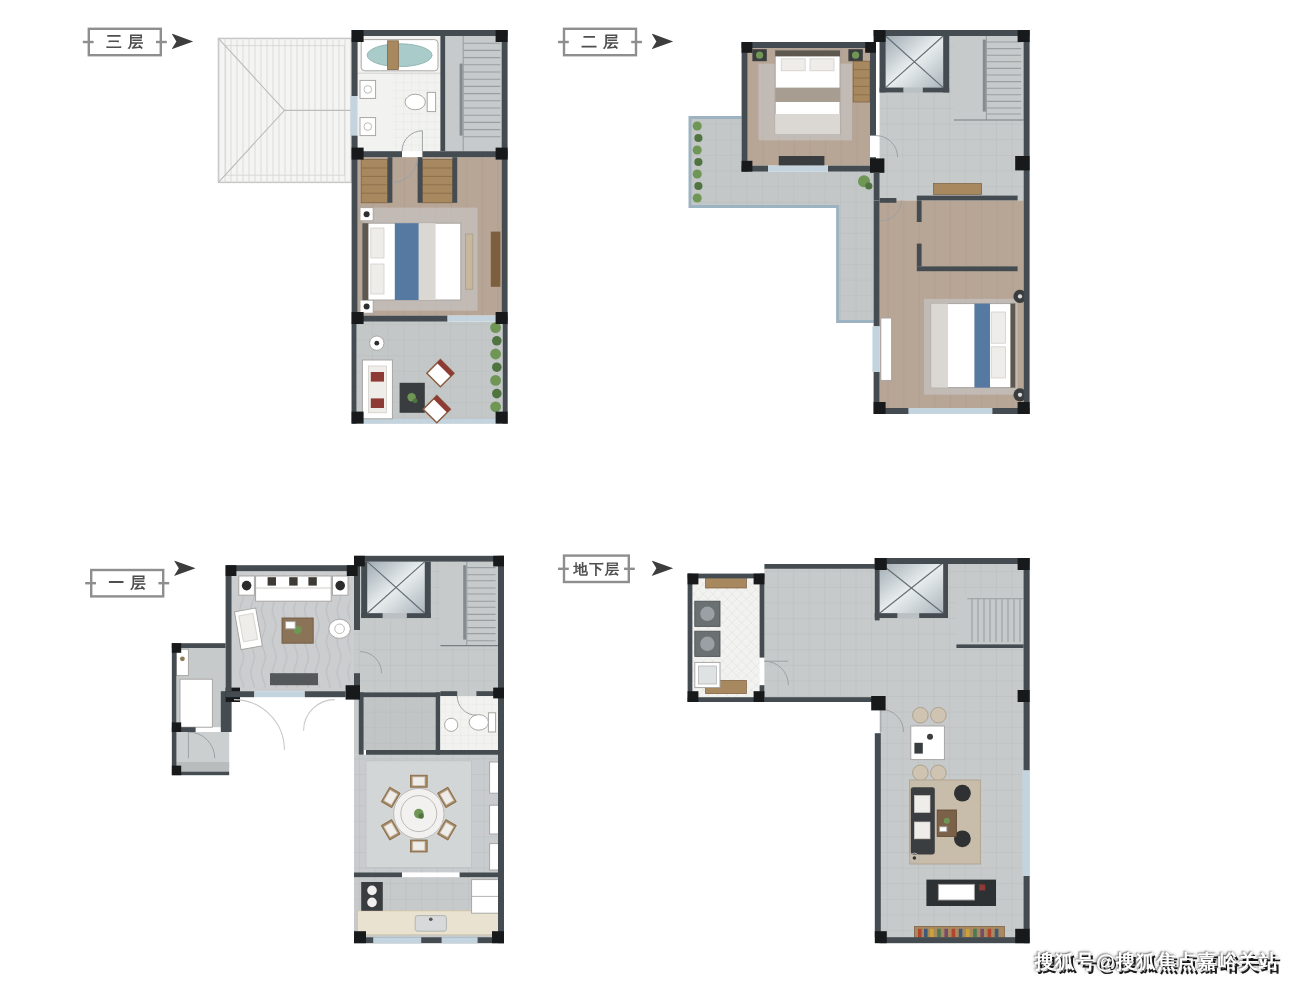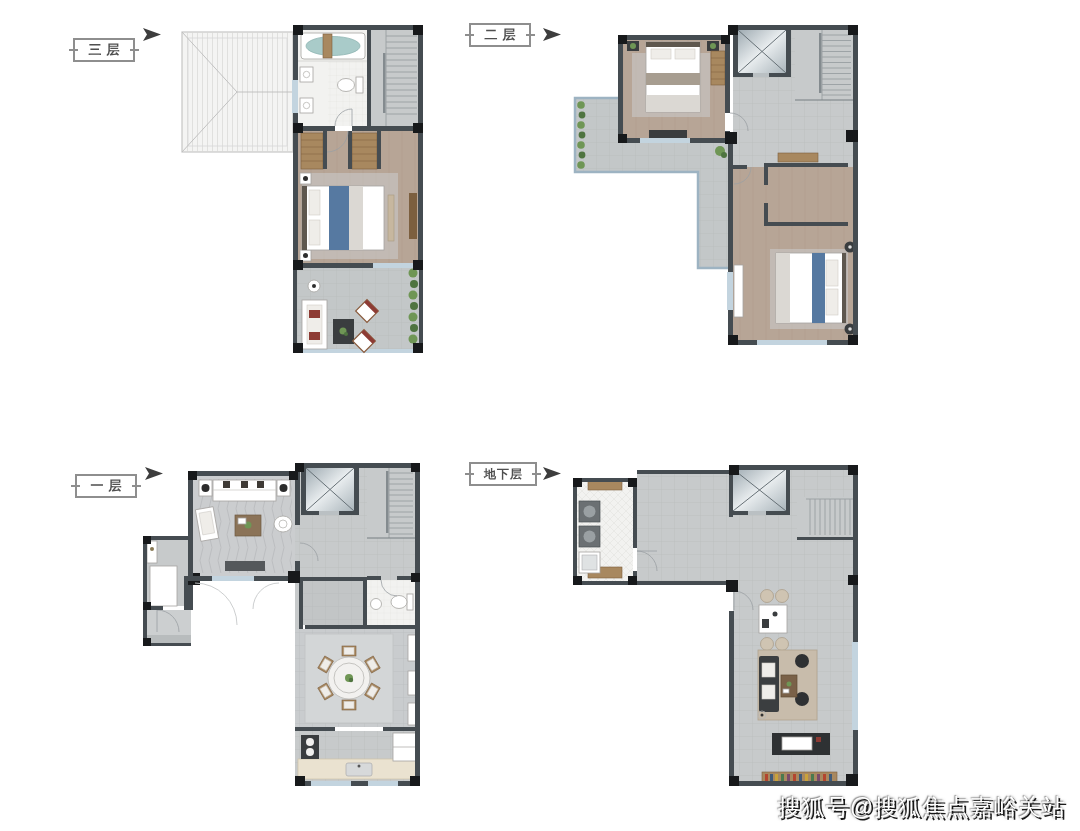--- a/index.html
+++ b/index.html
@@ -1,25 +1,25 @@
 <!DOCTYPE html>
 <html style="--wall: #454c51; --corner: #17191b; --tile: #c7cacb; --terrace: #c3c7c8; --wood: #b7a596; --wood-furn: #a8885f; --wood-furn-dark: #7c5f3f; --bath-floor: #f2f2f0; --bath-water: #a9cbc9; --glass: #c3d4df; --glass-frame: #9db3c2; --roof: #f4f4f3; --accent: #5679a1; --dark-furn: #3a3d3f; --rug: #cdd0d1; --plant: #6f9655; --plant-dark: #4f7440; --cushion-red: #8d3b34; --counter: #eae2d0; --stair-line: #989ea1; --wm: #ffffff;"><head>
 <meta charset="utf-8">
 <style>
   html,body{margin:0;padding:0;background:#fff;}
   .canvas{position:relative;width:1080px;height:831px;background:#fff;overflow:hidden;
           font-family:"Liberation Sans","DejaVu Sans",sans-serif;}
   .plan-label{position:absolute;box-sizing:border-box;width:62px;height:24px;background:#fff;
     border:2px solid #8e8e8e;color:#4f4f4f;font-size:13px;font-weight:700;
     display:flex;align-items:center;justify-content:center;letter-spacing:5px;padding-left:5px;}
-  .plan-label.wide{width:68px;letter-spacing:1px;padding-left:1px;font-size:12px;}
+  .plan-label.wide{width:56px;letter-spacing:1px;padding-left:1px;font-size:12px;}
   .tick{position:absolute;width:9px;height:2px;background:#8e8e8e;top:50%;margin-top:-1px;}
   .tick.l{left:-6px}.tick.r{right:-6px}
   .plan-arrow{position:absolute;width:18px;height:13px;}
-  .watermark{position:absolute;right:14px;top:792px;font-size:23px;font-weight:400;letter-spacing:1px;
+  .watermark{position:absolute;right:14px;top:792px;font-size:16px;font-weight:700;letter-spacing:1px;
     color:var(--wm,#fff);text-shadow:2px 2px 0 rgba(15,15,15,.95),-1px -1px 1px rgba(15,15,15,.35),0 0 3px rgba(0,0,0,.55);}
   svg{position:absolute;display:block;}
   
   .wall{fill:var(--wall)} .corner{fill:var(--corner)}
   .tile{fill:var(--tile)} .terr{fill:var(--terrace)} .wood{fill:var(--wood)}
   .bathf{fill:var(--bath-floor)} .glass{fill:var(--glass)}
   .roof{fill:var(--roof);stroke:#c6c6c6;stroke-width:1.2}
   .furn{fill:#fff;stroke:#a6a4a1;stroke-width:.8}
   .furn2{fill:#efede9;stroke:#cfccc7;stroke-width:.6}
   .dkf{fill:var(--dark-furn)}
@@ -66,21 +66,21 @@
         </pattern>
   <linearGradient id="elevGrad" x1="0" y1="0" x2="1" y2="1">
     <stop offset="0" stop-color="#9fabb2"></stop>
           <stop offset="0.5" stop-color="#e9edef"></stop>
           <stop offset="1" stop-color="#aab5bb"></stop>
   </linearGradient>
 </defs>
 </svg>
 
 <section>
-  <div class="plan-label" style="left:73px;top:38px">
+  <div class="plan-label" style="left:73px;top:23px">
     <span class="tick l"></span>
     <span>三层</span>
     <span class="tick r"></span>
   </div>
   <svg class="plan-arrow" style="left:143px;top:28px" viewBox="0 0 18 13">
     <polygon points="0,0 18,6.5 0,13 4,6.5" fill="#3d3d3d"></polygon>
   </svg>
 
   <svg style="left:180px;top:23px" width="245" height="332" viewBox="0 0 245 332">
 

